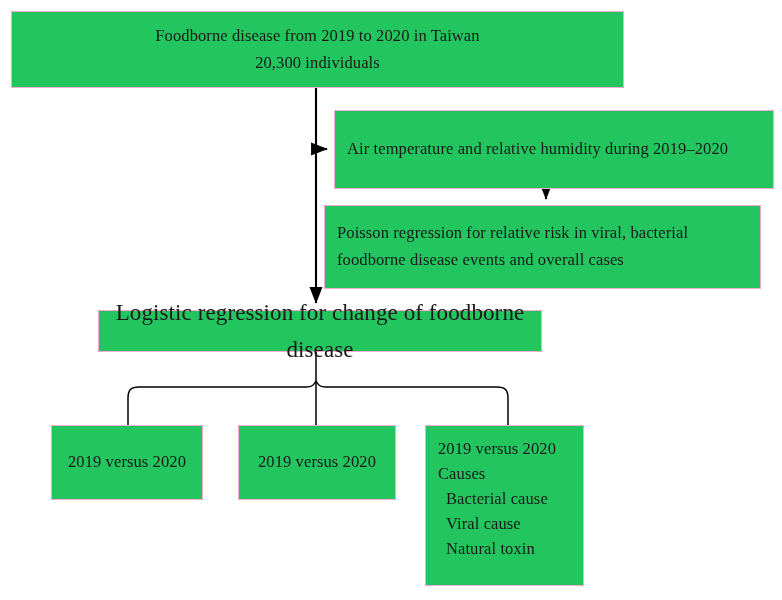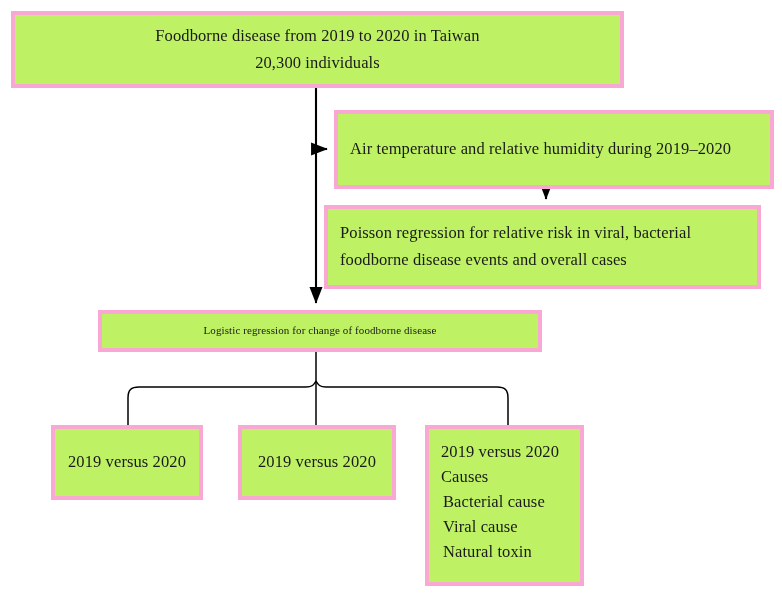--- a/index.html
+++ b/index.html
@@ -23,55 +23,55 @@
   #flow-svg {
     position: absolute;
     top: 0;
     left: 0;
     width: 782px;
     height: 600px;
   }
   .node-box {
     position: absolute;
     box-sizing: border-box;
-    background: #bef264;
-    border: 4px solid #f9a8d4;
+    background: #22c55e;
+    border: 1px solid #f9a8d4;
     display: flex;
     flex-direction: column;
     justify-content: center;
   }
   .node-text {
     font-size: 16.5px;
     line-height: 1.62;
     letter-spacing: 0.1px;
     white-space: pre-wrap;
   }
   .center-text {
     text-align: center;
     padding: 0 8px;
   }
   .left-text {
     text-align: left;
     padding: 0 12px;
   }
   .indent-text {
     text-align: left;
-    padding: 0 12px 0 14px;
+    padding: 0 12px 0 20px;
   }
   
   #node-cohort      { left: 11px;  top: 11px;  width: 613px; height: 77px; }
   #node-climate     { left: 334px; top: 110px; width: 440px; height: 79px; }
   #node-poisson     { left: 324px; top: 205px; width: 437px; height: 84px; }
   #node-logistic    { left: 98px;  top: 310px; width: 444px; height: 42px; }
   #node-places      { left: 51px;  top: 425px; width: 152px; height: 75px; }
   #node-foodsource  { left: 238px; top: 425px; width: 158px; height: 75px; }
   #node-causes      { left: 425px; top: 425px; width: 159px; height: 161px; }
   #node-causes .node-text { line-height: 1.52; }
   #node-causes { justify-content: flex-start; padding-top: 10px; }
-  #node-logistic .node-text { font-size: 11px; }
+  #node-logistic .node-text { font-size: 23px; }
 </style>
 </head>
 <body>
 
 <div id="flow-root">
 
   <svg id="flow-svg" viewBox="0 0 782 600">
     <defs>
       <marker id="arrowhead" markerWidth="9" markerHeight="9" refX="7.6" refY="3.4" orient="auto" markerUnits="strokeWidth">
         <path d="M0,0.3 L8,3.4 L0,6.5 z" fill="#000000"></path>

